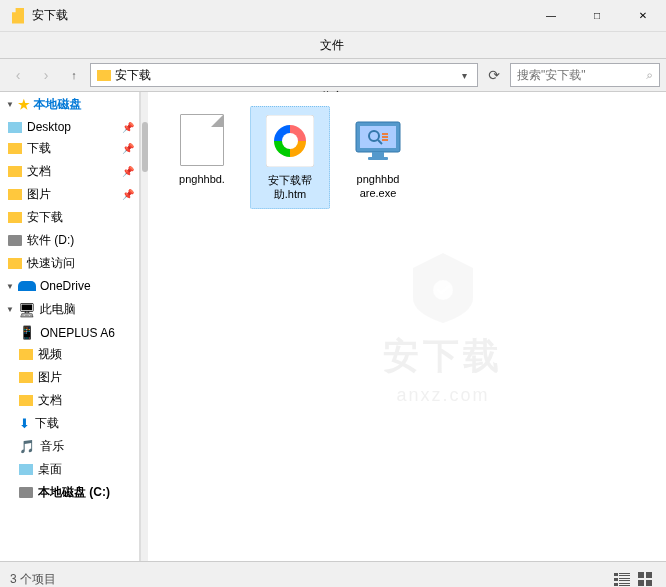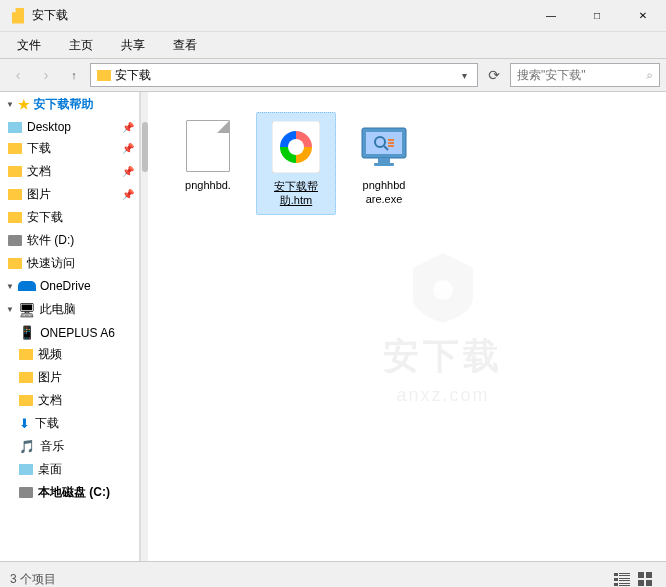--- a/index.html
+++ b/index.html
@@ -62,21 +62,22 @@
 
     
     .ribbon {
       background: #f0f0f0;
       border-bottom: 1px solid #ccc;
     }
     .ribbon-tabs {
       display: flex;
       padding: 0 4px;
       height: 26px;
-      align-items: flex-start;
+      align-items: center;
+      flex-direction: column;
     }
     .ribbon-tab {
       padding: 4px 12px;
       font-size: 12px;
       cursor: pointer;
       color: #000;
       border: 1px solid transparent;
       border-bottom: none;
       margin-right: 2px;
     }
@@ -194,21 +195,21 @@
     .sidebar-pin {
       margin-left: auto;
       color: #0078d7;
       font-size: 10px;
     }
 
     
     .content-area {
       flex: 1;
       background: #fff;
-      padding: 16px;
+      padding: 10px;
       position: relative;
       overflow: auto;
     }
     .watermark {
       position: absolute;
       top: 50%;
       left: 50%;
       transform: translate(-20%, -50%);
       opacity: 0.12;
       display: flex;
@@ -283,21 +284,21 @@
     }
 
     .file-label {
       font-size: 11px;
       text-align: center;
       color: #000;
       line-height: 1.3;
       max-width: 76px;
       word-wrap: break-word;
     }
-    .file-item.selected .file-label { color: #000; text-decoration: underline; }
+    .file-item.selected .file-label { color: #000; }
 
     
     .status-bar {
       height: 35px;
       background: #f0f0f0;
       border-top: 1px solid #ccc;
       display: flex;
       align-items: center;
       padding: 0 10px;
       font-size: 12px;
@@ -369,21 +370,21 @@
 </div>
 
 <div class="main-area">
 
   <div class="sidebar-wrapper">
     <div class="sidebar">
 
       <div class="sidebar-section-header">
         <span style="font-size:8px;color:#555;">▼</span>
         <span style="color:#ffc000;font-size:13px;">★</span>
-        <span>安下载帮助</span>
+        <span>本地磁盘</span>
       </div>
 
       <div class="sidebar-item">
         <span style="display:inline-block;width:14px;height:11px;background:#87ceeb;flex-shrink:0;"></span>
         <span>Desktop</span>
         <span class="sidebar-pin">📌</span>
       </div>
       <div class="sidebar-item">
         <span style="display:inline-block;width:14px;height:11px;background:#ffc83d;flex-shrink:0;"></span>
         <span>下载</span>

